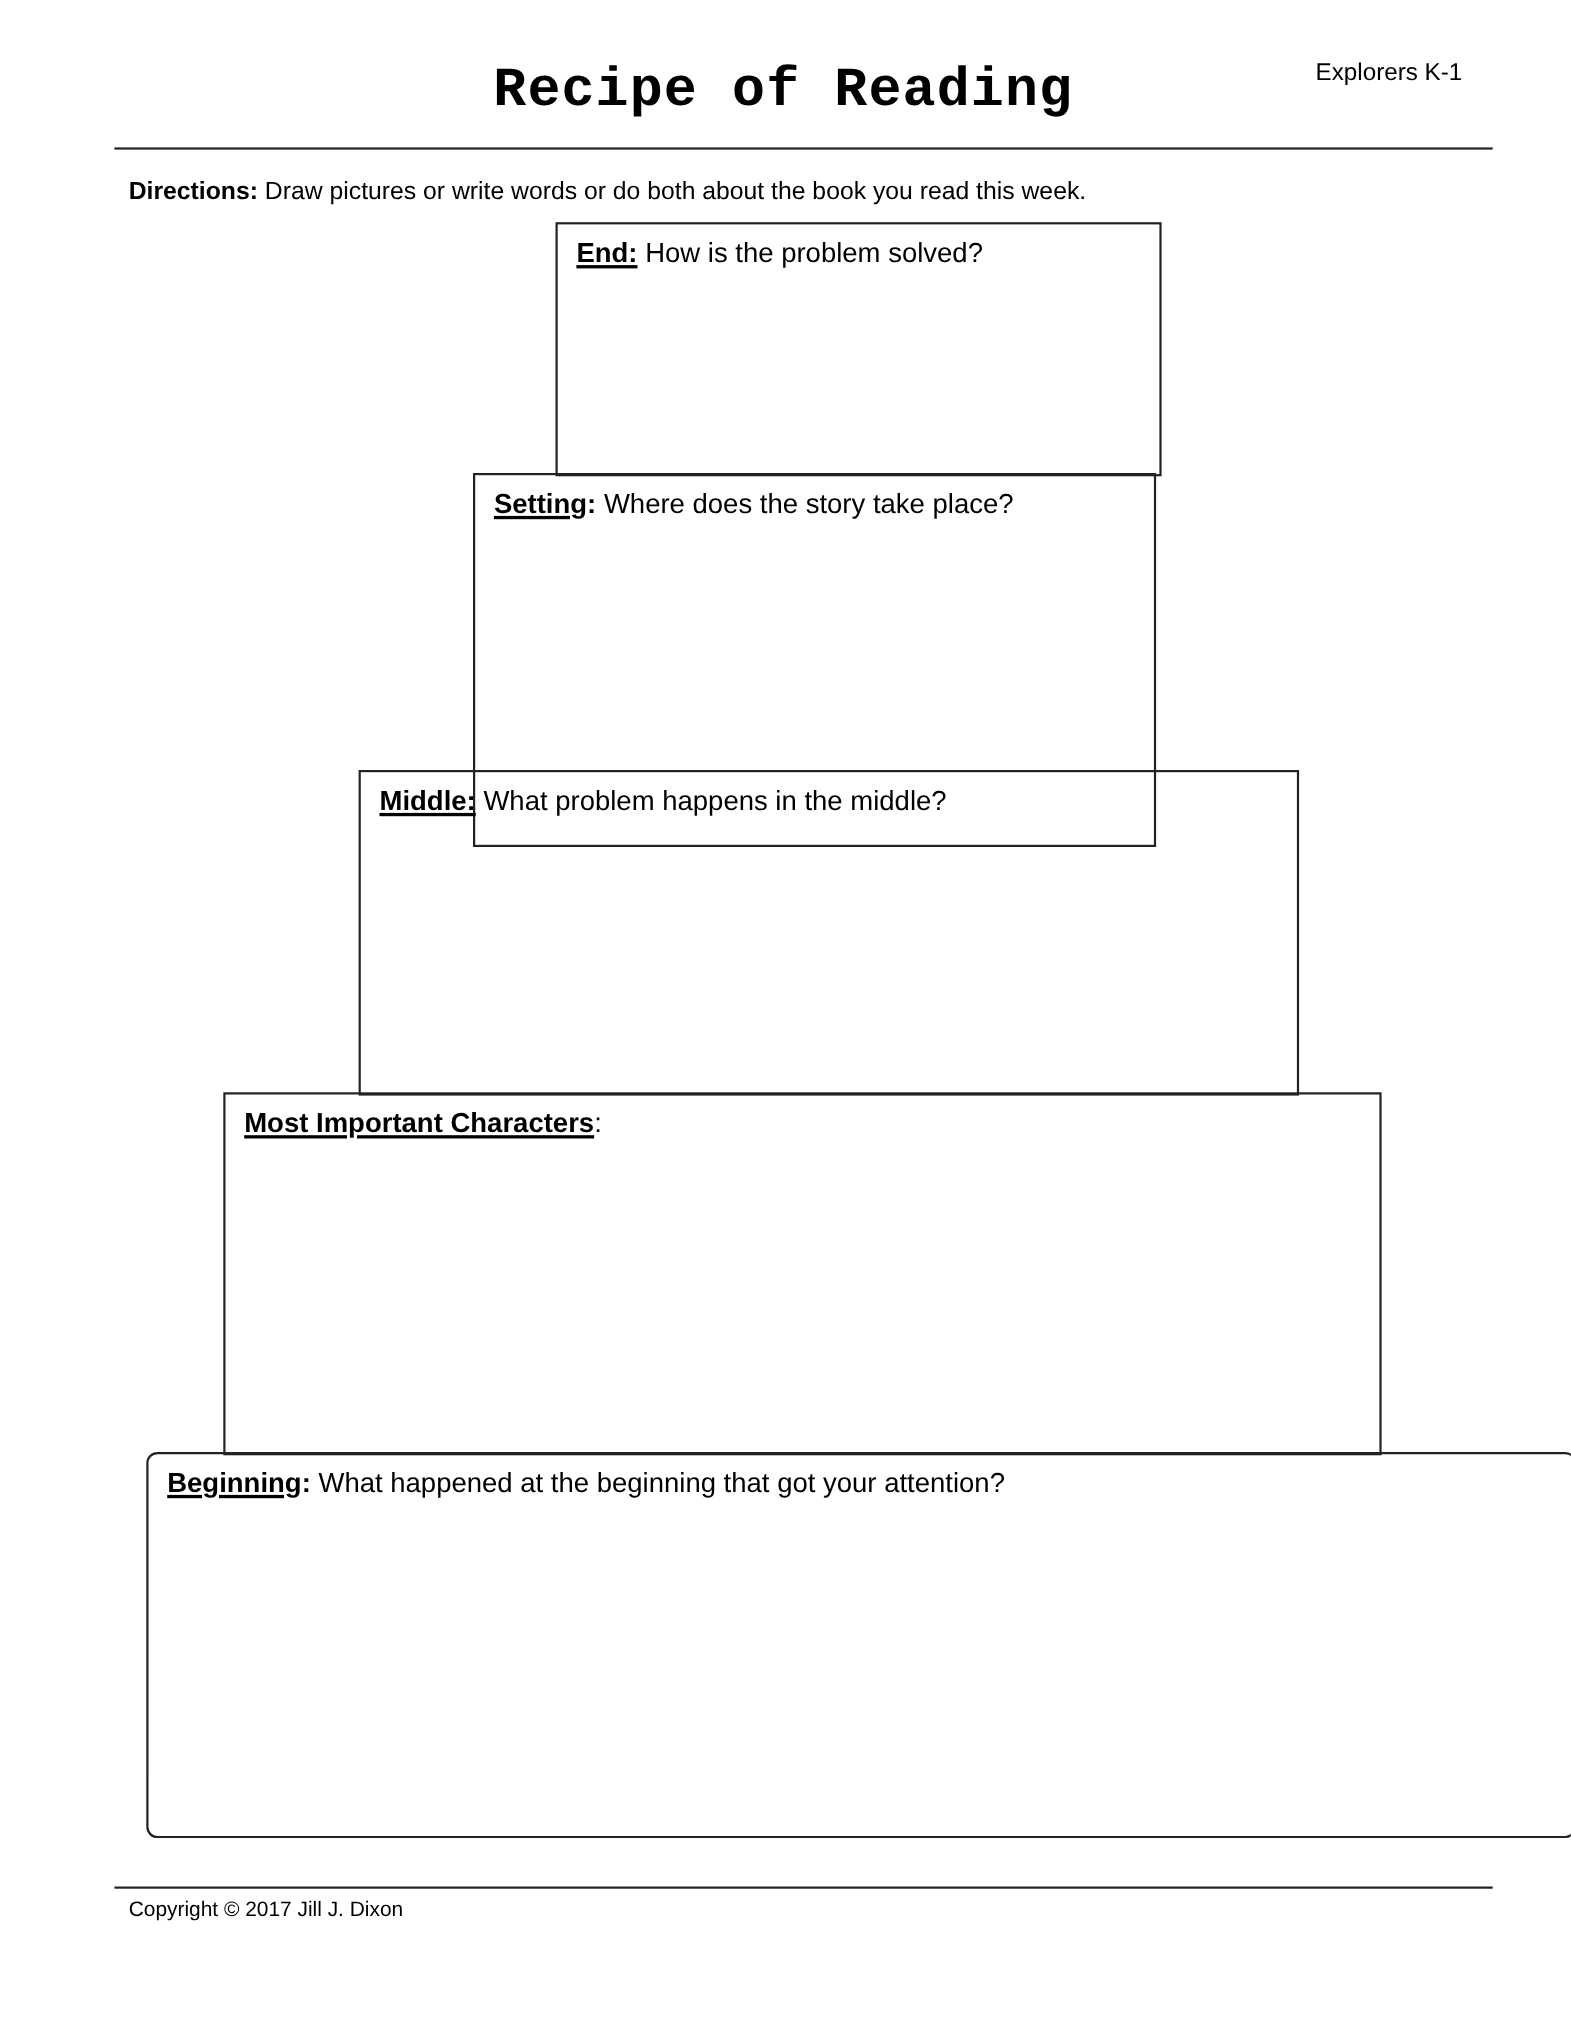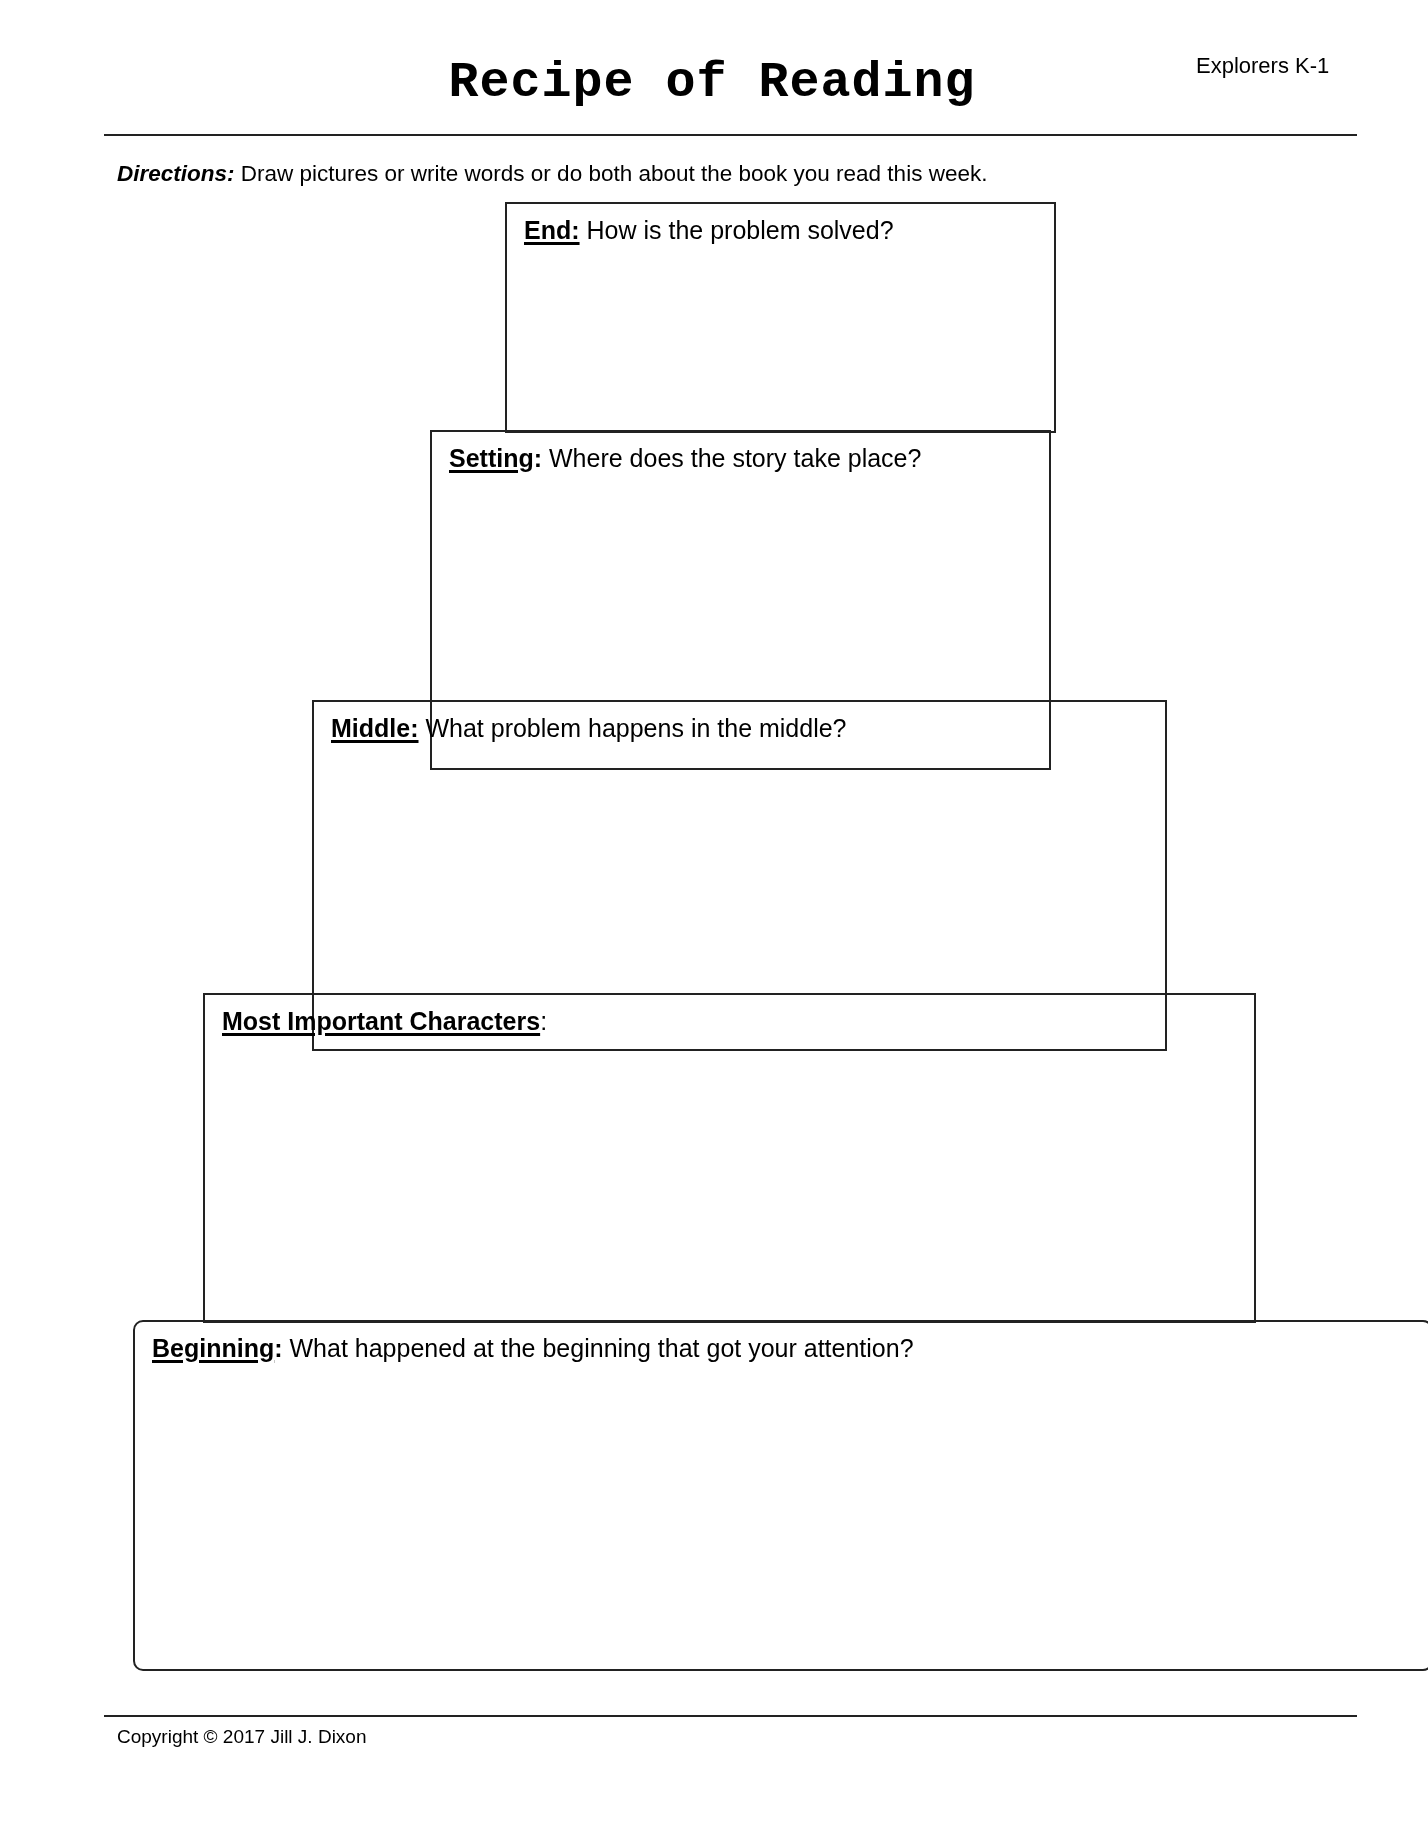--- a/index.html
+++ b/index.html
@@ -14,21 +14,21 @@
   .title span { position: relative; left: -2px; }
   .grade {
     left: 1196px; top: 52px; font-family: "Liberation Sans", sans-serif;
     font-size: 22px; line-height: 28px;
   }
   .hr { height: 0; border-top: 2px solid #222; }
   .directions {
     left: 117px; top: 160px; font-family: "Liberation Sans", sans-serif;
     font-size: 22.5px; line-height: 28px; white-space: nowrap;
   }
-  .directions .lbl { font-weight: bold; font-style: italic; }
+  .directions .lbl { font-weight: bold; }
   .box {
     border: 2px solid #222; box-sizing: border-box; background: transparent;
   }
   .box .prompt {
     position: absolute; left: 17px; top: 10px;
     font-family: "Liberation Sans", sans-serif; font-size: 25px; line-height: 32px;
     white-space: nowrap;
   }
   .prompt .lbl { font-weight: bold; text-decoration: underline; text-decoration-thickness: 3px; text-underline-offset: 3px; }
   .prompt .colon { font-weight: bold; }
@@ -56,21 +56,21 @@
     <span class="lbl">End:</span><span class="colon"></span><span> How is the problem solved?</span>
   </div>
 </div>
 
 <div class="abs box" style="left:430px; top:430px; width:621px; height:340px;">
   <div class="prompt">
     <span class="lbl">Setting</span><span class="colon">:</span><span> Where does the story take place?</span>
   </div>
 </div>
 
-<div class="abs box" style="left:312px; top:700px; width:855px; height:351px;">
+<div class="abs box" style="left:326px; top:700px; width:855px; height:296px;">
   <div class="prompt">
     <span class="lbl">Middle:</span><span class="colon"></span><span> What problem happens in the middle?</span>
   </div>
 </div>
 
 <div class="abs box" style="left:203px; top:993px; width:1053px; height:330px;">
   <div class="prompt">
     <span class="lbl">Most Important Characters</span><span>:</span><span></span>
   </div>
 </div>

